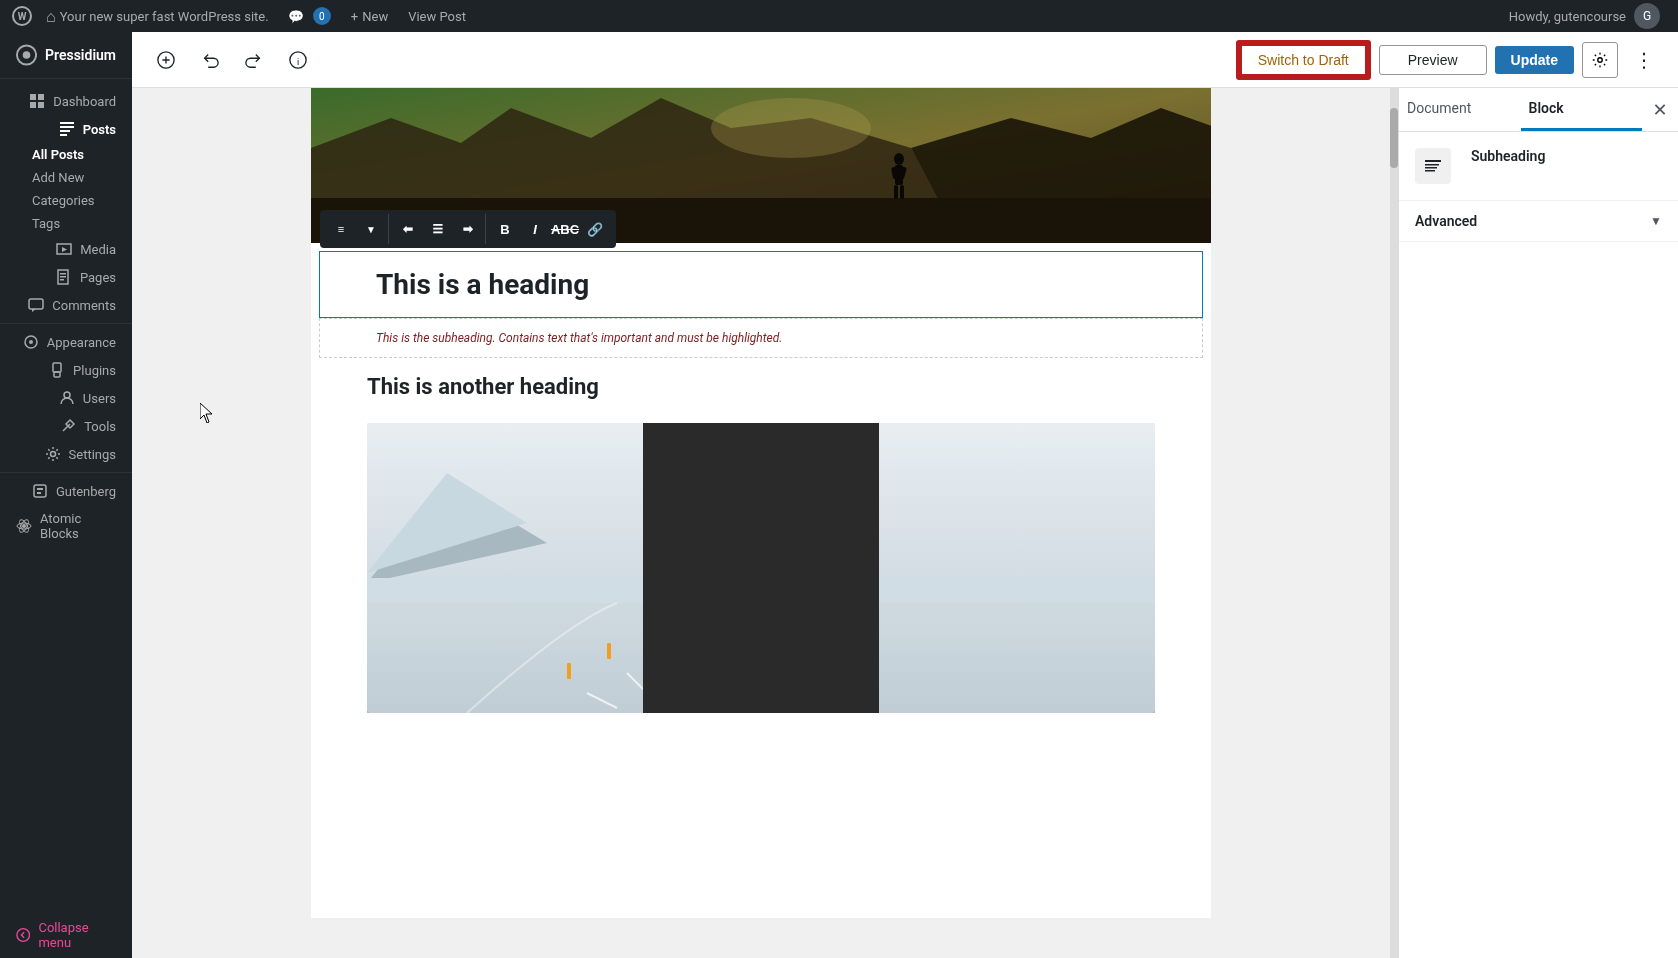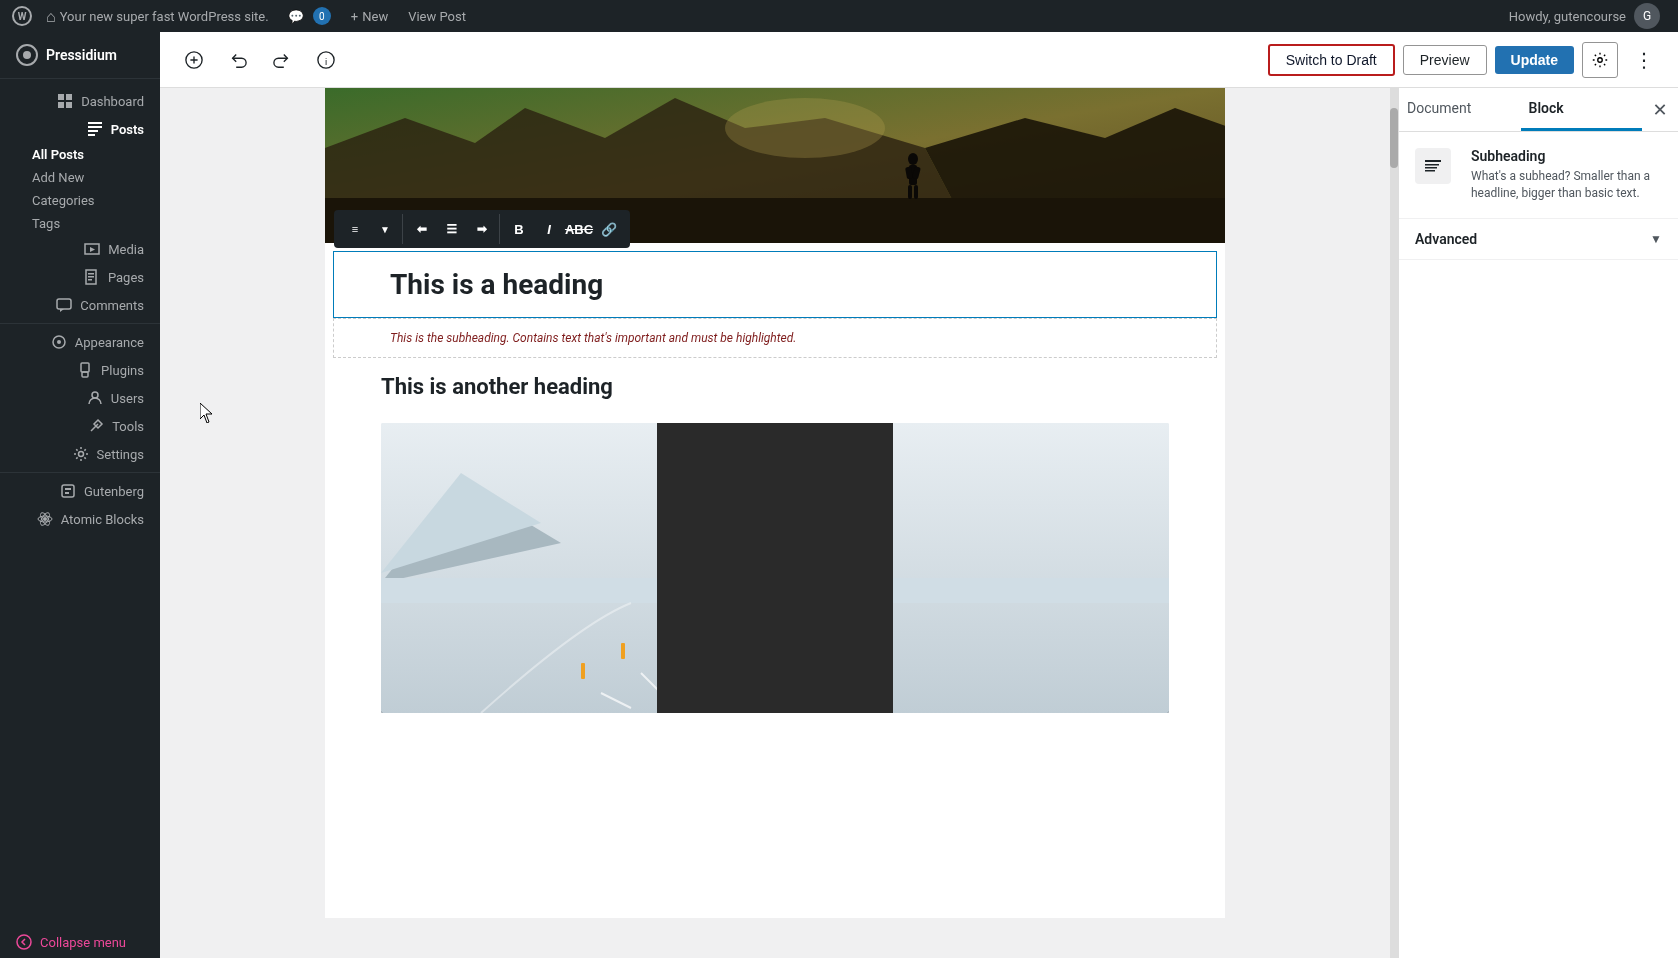--- a/index.html
+++ b/index.html
@@ -24,21 +24,21 @@
     .admin-bar-logo { width: 28px; height: 32px; display: flex; align-items: center; justify-content: center; }
     .admin-bar-logo svg { width: 20px; height: 20px; fill: #a7aaad; }
     .admin-bar-right { margin-left: auto; display: flex; align-items: center; }
     .comment-bubble { background: #2271b1; color: #fff; border-radius: 50%; width: 18px; height: 18px; font-size: 10px; display: flex; align-items: center; justify-content: center; margin-left: 4px; }
 
     
     .main-layout { display: flex; flex: 1; overflow: hidden; }
 
     
     .sidebar {
-      width: 160px;
+      width: 132px;
       background: #1d2327;
       color: #a7aaad;
       flex-shrink: 0;
       display: flex;
       flex-direction: column;
       overflow-y: auto;
       font-size: 13px;
     }
     .sidebar-brand {
       padding: 12px 16px;
@@ -91,24 +91,24 @@
       gap: 8px;
       flex-shrink: 0;
     }
     .toolbar-btn {
       width: 36px; height: 36px; border: none; background: none; cursor: pointer; border-radius: 4px; display: flex; align-items: center; justify-content: center; color: #1d2327;
     }
     .toolbar-btn svg { width: 18px; height: 18px; fill: currentColor; }
     .toolbar-spacer { flex: 1; }
     .toolbar-right { display: flex; align-items: center; gap: 8px; }
     .btn-switch-draft {
-      padding: 6px 16px; border: 2px solid #b91c1c; background: #fff; border-radius: 3px; font-size: 14px; cursor: pointer; color: #0f172a;
+      padding: 6px 16px; border: 6px solid #b91c1c; background: #fff; border-radius: 3px; font-size: 14px; cursor: pointer; color: #a16207;
     }
     .btn-preview {
-      padding: 6px 16px; border: 1px solid #949494; background: #fff; border-radius: 3px; font-size: 14px; cursor: pointer; color: #1d2327;
+      padding: 6px 28px; border: 1px solid #949494; background: #fff; border-radius: 3px; font-size: 14px; cursor: pointer; color: #1d2327;
     }
     .btn-update {
       padding: 6px 16px; border: none; background: #2271b1; border-radius: 3px; font-size: 14px; cursor: pointer; color: #fff; font-weight: 600;
     }
     .btn-settings {
       width: 36px; height: 36px; border: 1px solid #949494; background: #fff; border-radius: 3px; cursor: pointer; display: flex; align-items: center; justify-content: center;
     }
     .btn-more {
       width: 36px; height: 36px; border: none; background: none; cursor: pointer; display: flex; align-items: center; justify-content: center; font-size: 20px; color: #1d2327;
     }
@@ -617,21 +617,20 @@
             <div class="block-icon">
               <svg viewBox="0 0 20 20">
                 <rect x="2" y="4" width="16" height="2" fill="#1d2327"></rect>
                 <rect x="2" y="8" width="14" height="1.5" fill="#1d2327"></rect>
                 <rect x="2" y="11" width="12" height="1.5" fill="#1d2327"></rect>
                 <rect x="2" y="14" width="10" height="1.5" fill="#1d2327"></rect>
               </svg>
             </div>
             <div class="block-info-text">
               <div class="block-info-title">Subheading</div>
-              <div class="block-info-desc">What's a subhead? Smaller than a headline, bigger than basic text.</div>
             </div>
           </div>
 
           <div class="right-panel-section">
             <div class="right-panel-section-header">
               <span class="right-panel-section-title">Advanced</span>
               <span class="right-panel-section-chevron">▼</span>
             </div>
           </div>
         </div>

